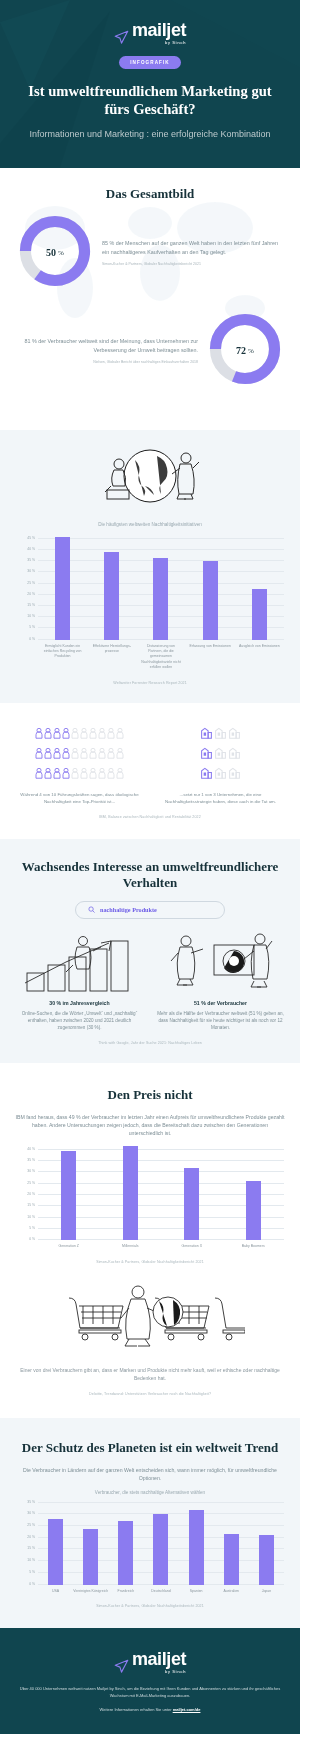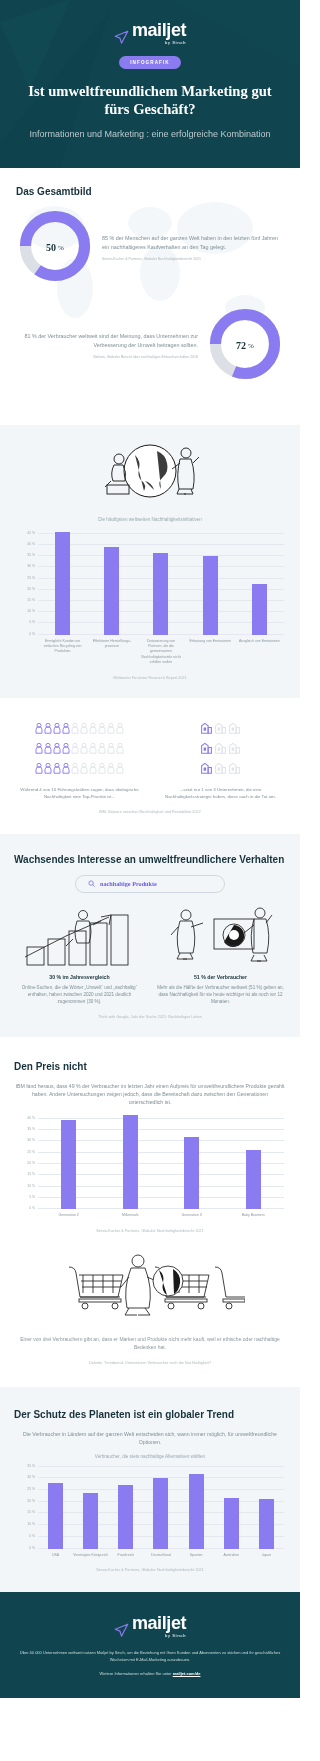--- a/index.html
+++ b/index.html
@@ -58,25 +58,25 @@
   
   .sec { position: relative; padding: 20px 16px; }
   .sec-white { background: #ffffff; }
   .sec-tint { background: #f2f6f9; }
   .world-bg {
     position: absolute; inset: 0; opacity: .5; pointer-events: none;
   }
   .sec-inner { position: relative; z-index: 2; }
 
   h2.sec-title {
-    font-family: Liberation Sans, sans-serif;
+    font-family: Liberation Serif, serif;
     font-weight: bold;
-    font-size: 10px;
+    font-size: 13px;
     color: #17323a;
-    text-align: left;
+    text-align: center;
     margin-bottom: 10px;
   }
   .sec-desc {
     font-size: 5.2px; line-height: 8px; color: #7e8f96; text-align: center;
     margin-bottom: 8px;
   }
   .sec-subtitle {
     font-size: 4.6px; color: #9aa9b0; text-align: center; margin-bottom: 8px;
   }
   .source {
@@ -693,21 +693,21 @@
           <path d="M118 16 q8 5 7 14 q-1 8 -6 11" fill="#1a1a1a"></path>
         </svg>
       </div>
       <p class="cart-cap">Einer von drei Verbrauchern gibt an, dass er Marken und Produkte nicht mehr kauft, weil er ethische oder nachhaltige Bedenken hat.</p>
       <p class="source">Deloitte, Trendwand: Unterstützen Verbraucher noch die Nachhaltigkeit?</p>
     </div>
   </section>
 
   <section class="sec sec-tint" style="padding:22px 14px 20px;">
     <div class="sec-inner">
-      <h2 class="sec-title">Der Schutz des Planeten ist ein globaler Trend</h2>
+      <h2 class="sec-title">Der Schutz des Planeten ist ein weltweit Trend</h2>
       <p class="sec-desc">Die Verbraucher in Ländern auf der ganzen Welt entscheiden sich, wann immer möglich, für umweltfreundliche Optionen.</p>
       <p class="sec-subtitle">Verbraucher, die stets nachhaltige Alternativen wählen</p>
 
       <div class="chart">
         <div class="chart-plot" id="chart3-plot" style="height:82px;">
           <div class="gridlines" id="chart3-grid">
               <div class="gl" style="bottom: 0%;">
                 <span class="ylab">0 %</span>
               </div>
               <div class="gl" style="bottom: 14.2857%;">

